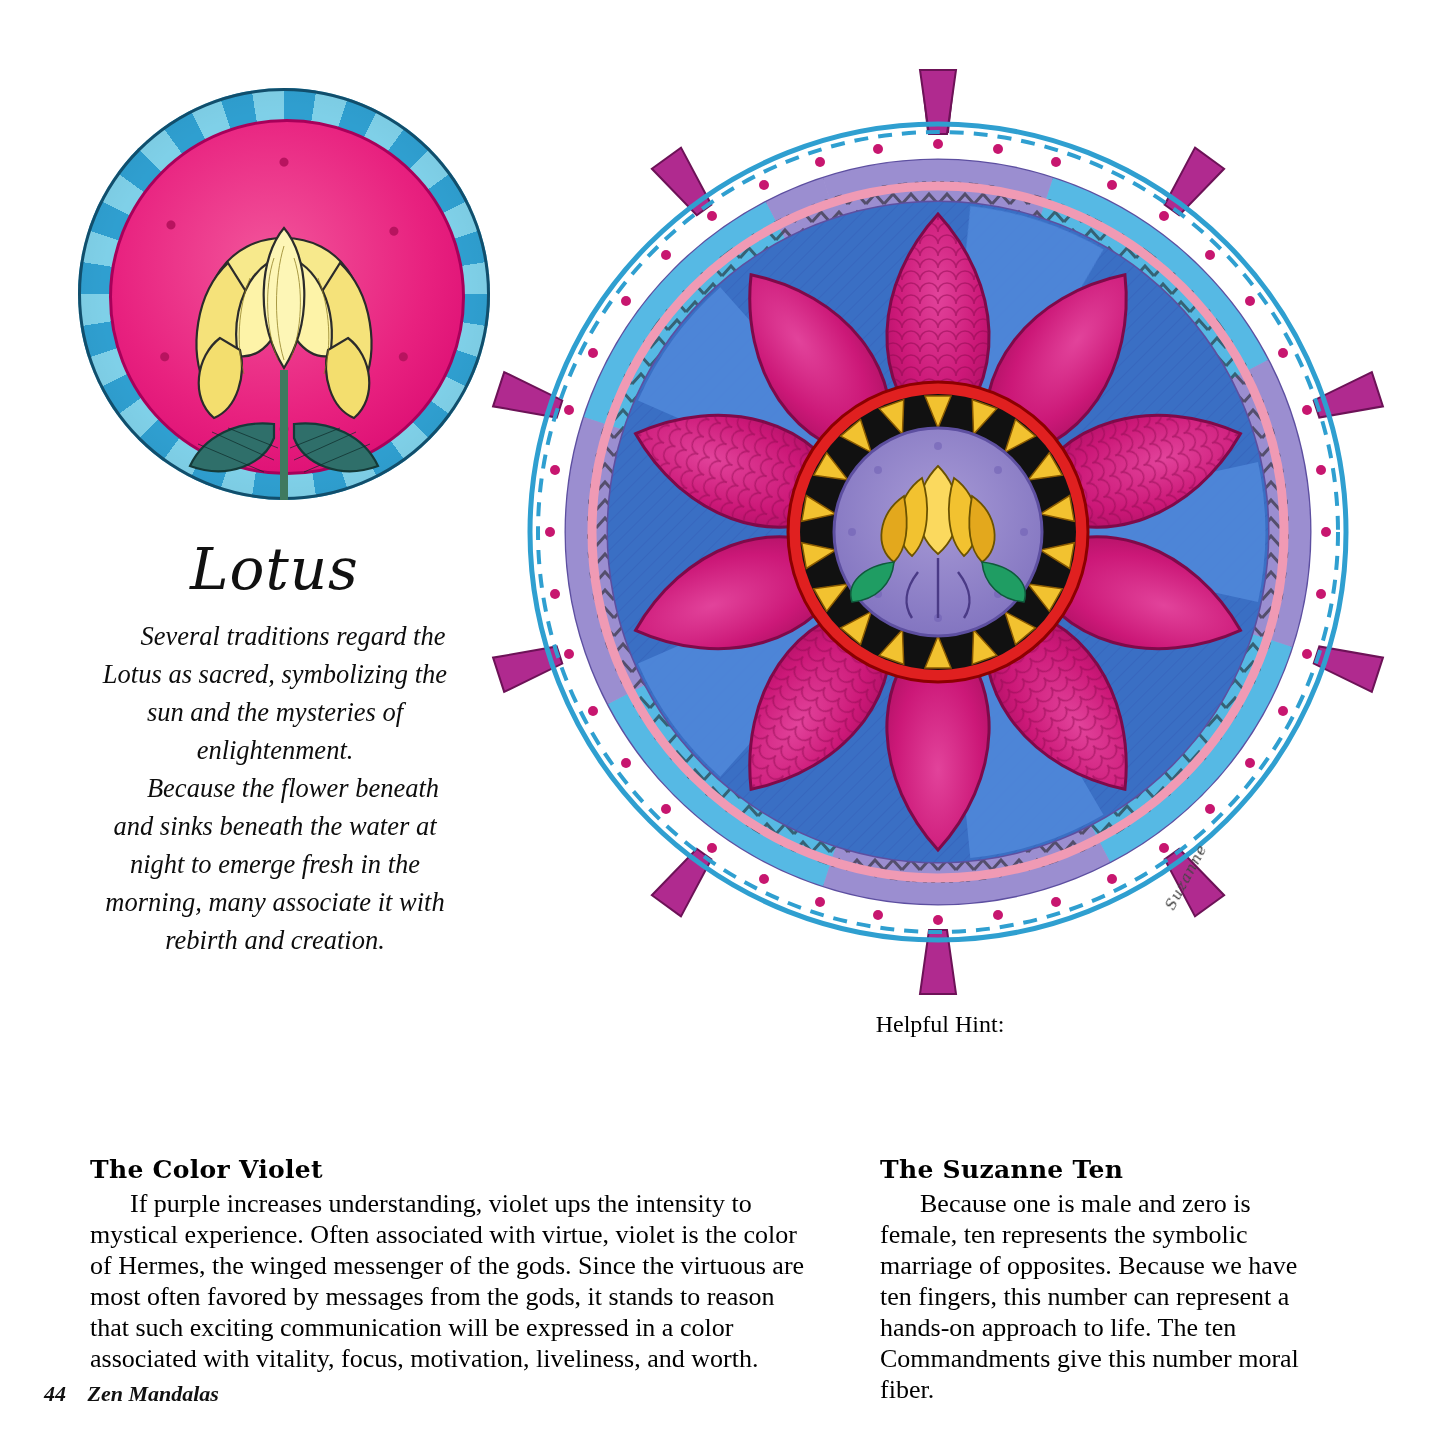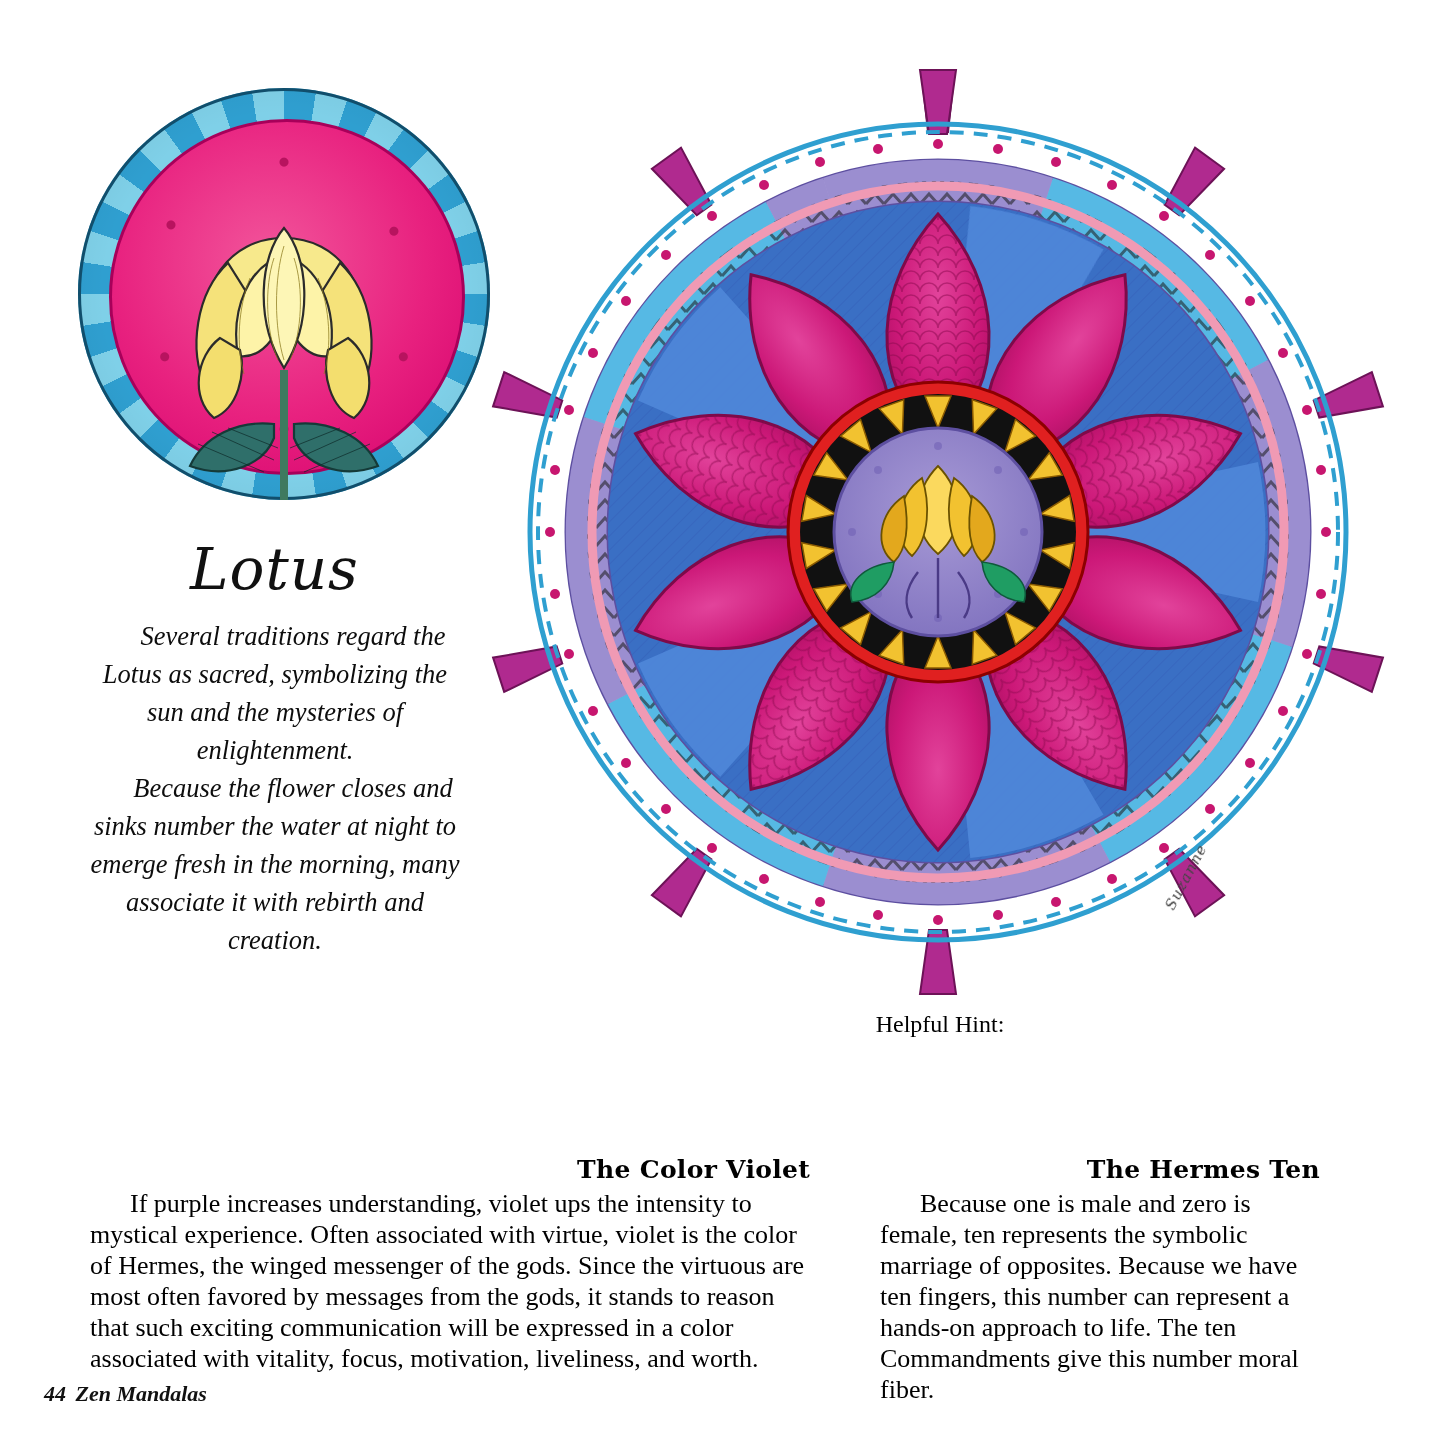--- a/index.html
+++ b/index.html
@@ -131,21 +131,21 @@
     position: absolute;
     left: 90px;
     top: 1155px;
     width: 1270px;
     display: flex;
     gap: 70px;
   }
   .col-a { width: 720px; }
   .col-b { width: 440px; }
   .col-head {
-    text-align: right;
+    text-align: left;
     font-family: "DejaVu Serif", "Liberation Serif", serif;
     font-weight: bold;
     font-size: 25px;
     margin: 0 0 4px 0;
     letter-spacing: .3px;
   }
   .col-body {
     font-size: 26px;
     line-height: 31px;
     text-indent: 40px;
@@ -155,21 +155,21 @@
   
   .footer {
     position: absolute;
     left: 44px;
     bottom: 38px;
     font-style: italic;
     font-size: 22px;
     font-weight: bold;
     color: #111;
   }
-  .footer .pg { margin-right: 4px; }
+  .footer .pg { margin-right: 16px; }
 </style>
 </head>
 <body>
 
 <div class="emblem">
   <div class="scallop"></div>
   <div class="pinkdisc"></div>
   <div class="dots"></div>
   <svg viewBox="0 0 412 412">
     <g stroke="#2b2b2b" stroke-width="2.2" fill="#f6e98a">
@@ -206,21 +206,21 @@
 
       <path d="M206 282 L206 450" stroke="#3f7a5f" stroke-width="8" fill="none"></path>
     </g>
   </svg>
 </div>
 
 <div class="lotus-title">Lotus</div>
 
 <div class="left-col">
   <p>Several traditions regard the Lotus as sacred, symbolizing the sun and the mysteries of enlightenment.</p>
-  <p>Because the flower closes and sinks number the water at night to emerge fresh in the morning, many associate it with rebirth and creation.</p>
+  <p>Because the flower beneath and sinks beneath the water at night to emerge fresh in the morning, many associate it with rebirth and creation.</p>
 </div>
 
 <div class="mandala-wrap">
   <svg viewBox="0 0 960 940">
     <defs>
       <radialGradient id="magentaPetal" cx="50%" cy="35%" r="70%">
         <stop offset="0%" stop-color="#e2439b"></stop>
         <stop offset="60%" stop-color="#cc1878"></stop>
         <stop offset="100%" stop-color="#a80f5f"></stop>
       </radialGradient>
@@ -526,21 +526,21 @@
 <div class="hint">
   <div>Helpful Hint:</div>
 </div>
 
 <div class="bottom">
   <div class="col-a">
     <h3 class="col-head">The Color Violet</h3>
     <p class="col-body">If purple increases understanding, violet ups the intensity to mystical experience. Often associated with virtue, violet is the color of Hermes, the winged messenger of the gods. Since the virtuous are most often favored by messages from the gods, it stands to reason that such exciting communication will be expressed in a color associated with vitality, focus, motivation, liveliness, and worth.</p>
   </div>
   <div class="col-b">
-    <h3 class="col-head">The Hermes Ten</h3>
+    <h3 class="col-head">The Suzanne Ten</h3>
     <p class="col-body">Because one is male and zero is female, ten represents the symbolic marriage of opposites. Because we have ten fingers, this number can represent a hands-on approach to life. The ten Commandments give this number moral fiber.</p>
   </div>
 </div>
 
 <div class="footer">
   <span class="pg">44</span>
   <span>Zen Mandalas</span>
 </div>
 
 </body></html>

